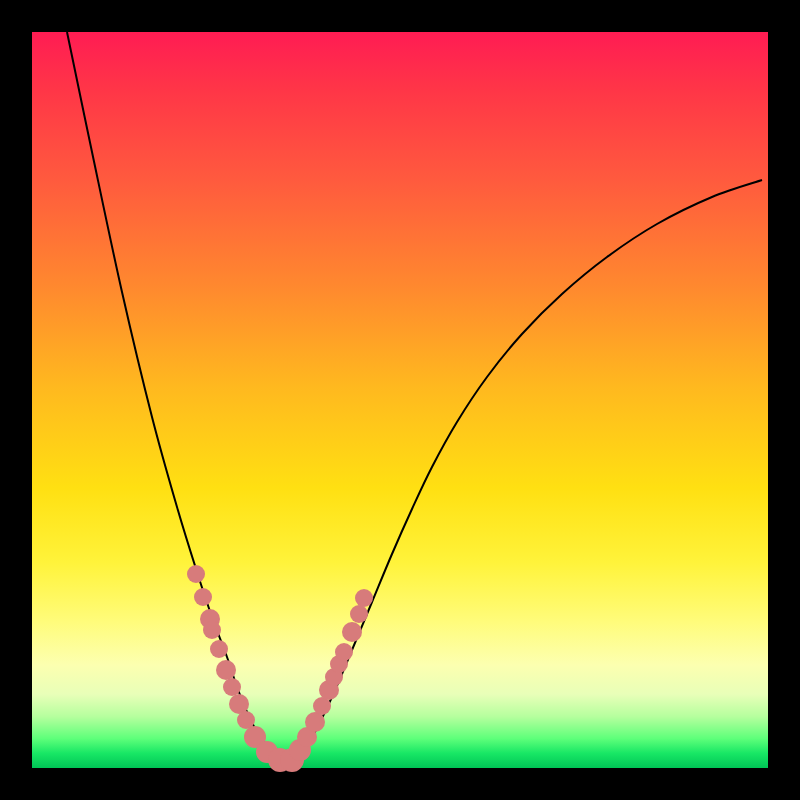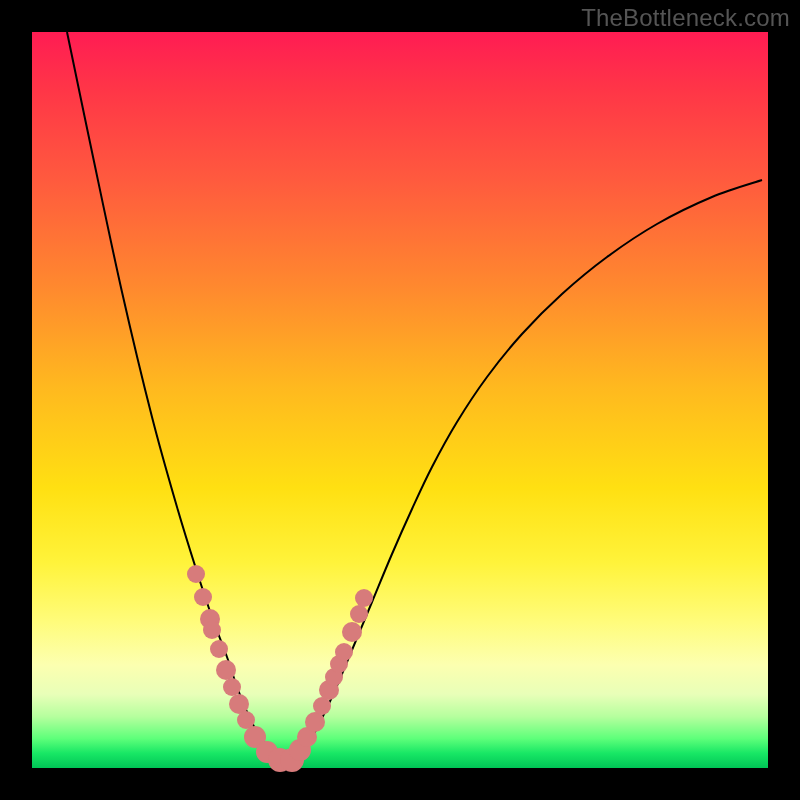--- a/index.html
+++ b/index.html
@@ -99,14 +99,13 @@
           <circle cx="297" cy="658" r="10" class="dot"></circle>
           <circle cx="302" cy="645" r="9" class="dot"></circle>
           <circle cx="307" cy="632" r="9" class="dot"></circle>
           <circle cx="312" cy="620" r="9" class="dot"></circle>
           <circle cx="320" cy="600" r="10" class="dot"></circle>
           <circle cx="327" cy="582" r="9" class="dot"></circle>
           <circle cx="332" cy="566" r="9" class="dot"></circle>
         </g>
     </svg>
   </div>
-  <div class="watermark">TheBottleneck.com</div>
 </div>
 
 </body></html>

